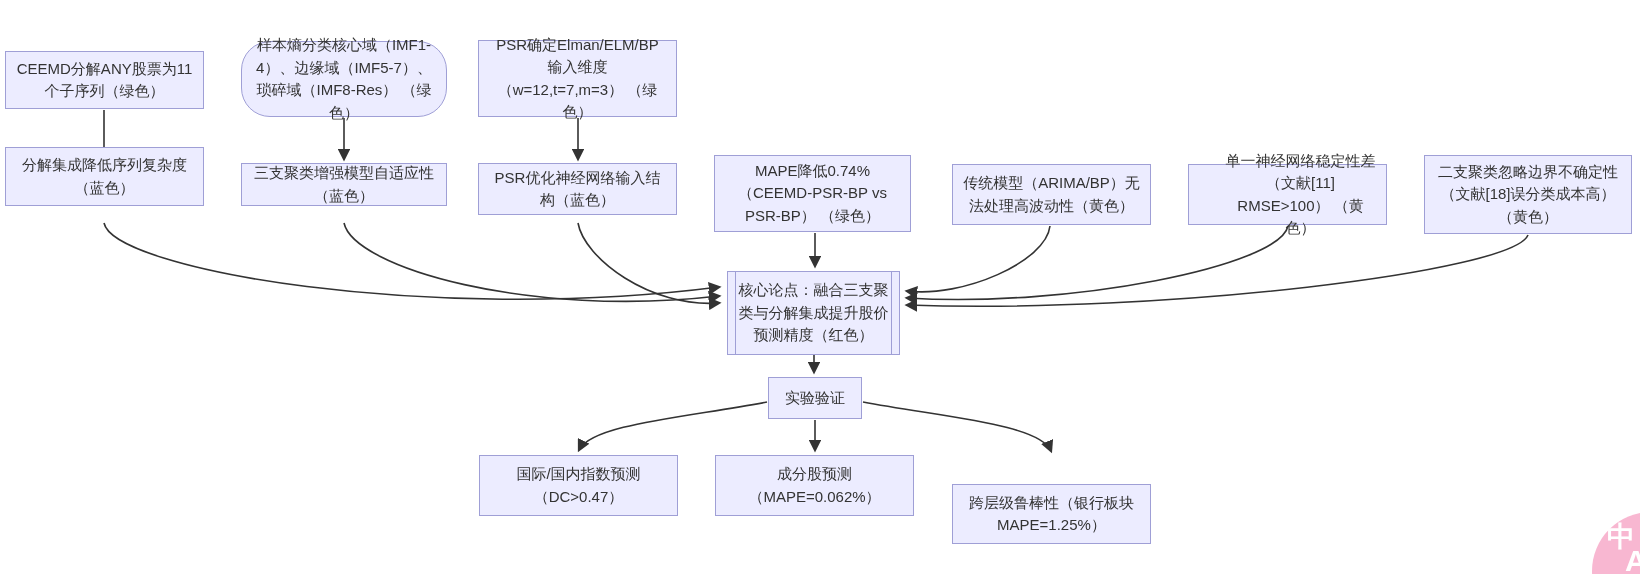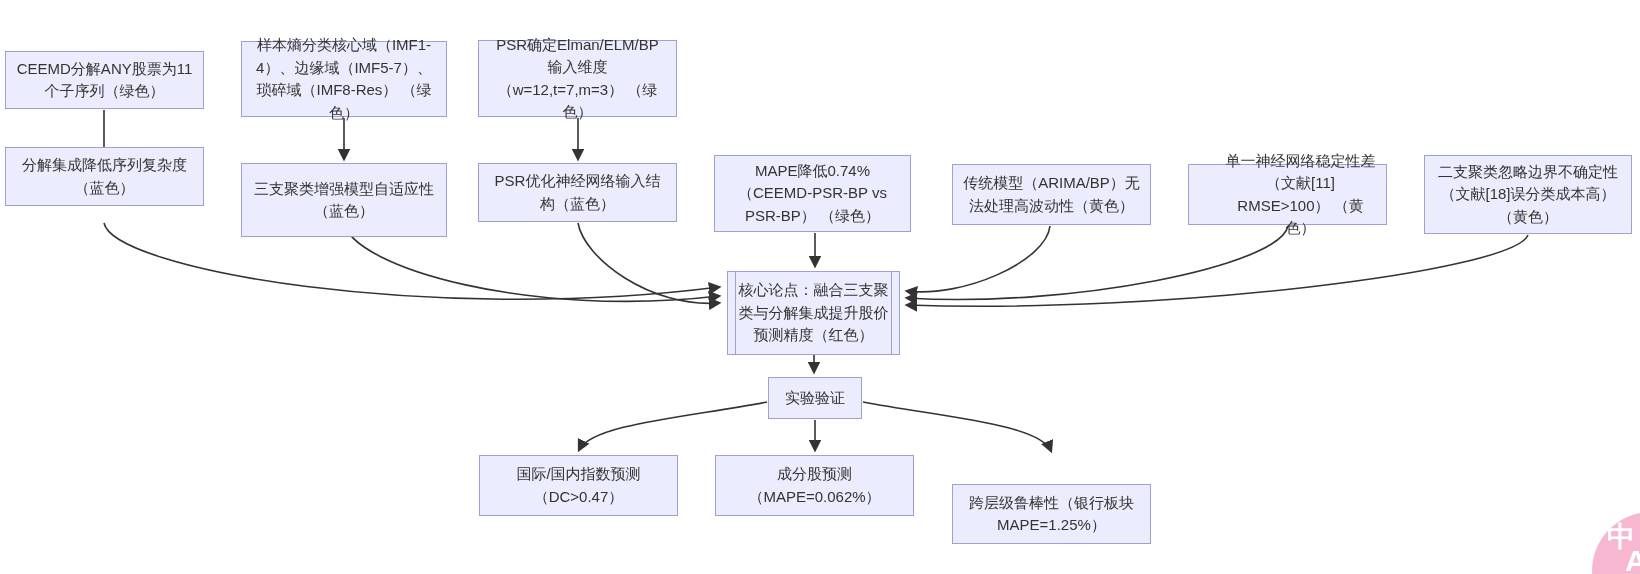--- a/index.html
+++ b/index.html
@@ -96,25 +96,25 @@
         <path d="M1528,235 C1514,272 1160,314 907,305" class="edge" marker-end="url(#arrowhead)"></path>
         <path d="M814,339 L814,372" class="edge" marker-end="url(#arrowhead)"></path>
         <path d="M767,402 C688,417 592,424 579,450" class="edge" marker-end="url(#arrowhead)"></path>
         <path d="M815,420 L815,450" class="edge" marker-end="url(#arrowhead)"></path>
         <path d="M863,402 C942,417 1040,424 1051,451" class="edge" marker-end="url(#arrowhead)"></path>
       </g>
   </svg>
 
   <div id="node-layer">
       <div class="node" style="left: 5px; top: 51px; width: 199px; height: 58px;">CEEMD分解ANY股票为11个子序列（绿色）</div>
-      <div class="node" style="left: 241px; top: 41px; width: 206px; height: 76px;">样本熵分类核心域（IMF1-4）、边缘域（IMF5-7）、琐碎域（IMF8-Res） （绿色）</div>
+      <div class="node" style="left: 241px; top: 41px; width: 206px; height: 76px; border-radius: 29px;">样本熵分类核心域（IMF1-4）、边缘域（IMF5-7）、琐碎域（IMF8-Res） （绿色）</div>
       <div class="node" style="left: 478px; top: 40px; width: 199px; height: 77px;">PSR确定Elman/ELM/BP输入维度（w=12,t=7,m=3） （绿色）</div>
       <div class="node" style="left: 5px; top: 147px; width: 199px; height: 59px;">分解集成降低序列复杂度（蓝色）</div>
-      <div class="node" style="left: 241px; top: 163px; width: 206px; height: 74px;">三支聚类增强模型自适应性（蓝色）</div>
-      <div class="node" style="left: 478px; top: 163px; width: 199px; height: 59px;">PSR优化神经网络输入结构（蓝色）</div>
+      <div class="node" style="left: 241px; top: 163px; width: 206px; height: 43px;">三支聚类增强模型自适应性（蓝色）</div>
+      <div class="node" style="left: 478px; top: 163px; width: 199px; height: 52px;">PSR优化神经网络输入结构（蓝色）</div>
       <div class="node" style="left: 714px; top: 155px; width: 197px; height: 77px;">MAPE降低0.74%（CEEMD-PSR-BP vs PSR-BP） （绿色）</div>
       <div class="node" style="left: 952px; top: 164px; width: 199px; height: 61px;">传统模型（ARIMA/BP）无法处理高波动性（黄色）</div>
       <div class="node" style="left: 1188px; top: 164px; width: 199px; height: 61px; padding-left: 36px;">单一神经网络稳定性差（文献[11] RMSE&gt;100） （黄色）</div>
       <div class="node" style="left: 1424px; top: 155px; width: 208px; height: 79px;">二支聚类忽略边界不确定性（文献[18]误分类成本高）（黄色）</div>
       <div class="node subroutine" style="left: 727px; top: 271px; width: 173px; height: 84px;">核心论点：融合三支聚类与分解集成提升股价预测精度（红色）</div>
       <div class="node" style="left: 768px; top: 377px; width: 94px; height: 42px;">实验验证</div>
       <div class="node" style="left: 479px; top: 455px; width: 199px; height: 61px;">国际/国内指数预测（DC&gt;0.47）</div>
       <div class="node" style="left: 715px; top: 455px; width: 199px; height: 61px;">成分股预测（MAPE=0.062%）</div>
       <div class="node" style="left: 952px; top: 456px; width: 199px; height: 60px; margin-top: 28px;">跨层级鲁棒性（银行板块MAPE=1.25%）</div>
     </div>

